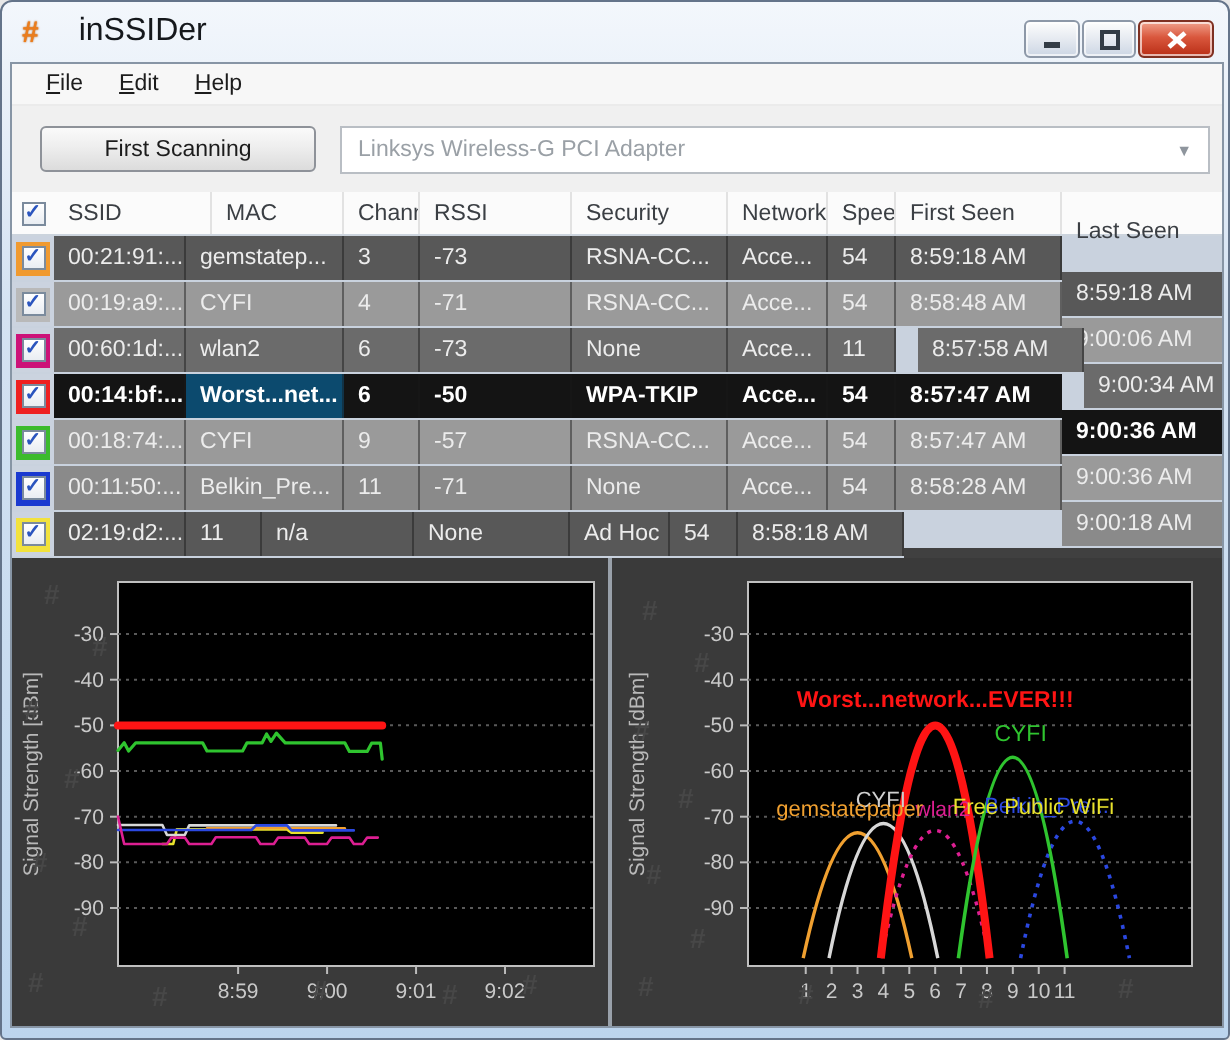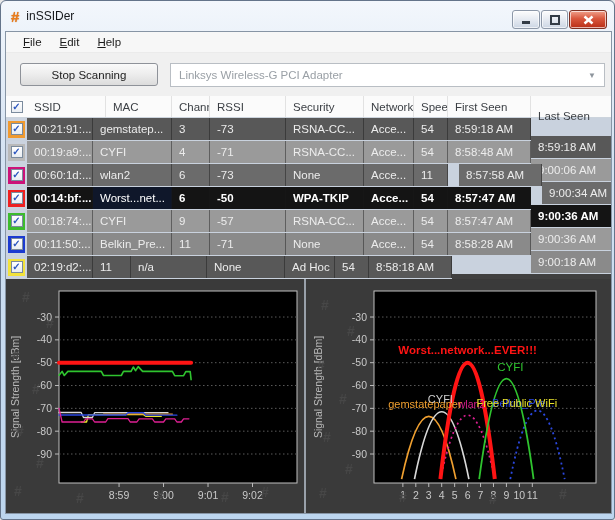--- a/index.html
+++ b/index.html
@@ -3,21 +3,21 @@
 <meta charset="utf-8">
 <style>
   * { margin:0; padding:0; box-sizing:border-box; }
   html,body { background:#e8e8e8; font-family:"Liberation Sans", sans-serif; }
   .win { position:relative; width:615px; height:520px;
          background:linear-gradient(#f3f7fc, #d4e2f2 30%, #bcd5ee);
          border:1px solid #64748a; border-radius:6px 6px 3px 3px; overflow:hidden; }
   
   .titlebar { position:relative; height:30px; display:flex; align-items:center; padding-left:10px; }
   .app-icon { color:#ec7d1c; font-weight:bold; font-size:15px; line-height:1; text-shadow:0 0 1px #b35500; }
-  .win-title { margin-left:7px; font-size:12px; color:#15181c; }
+  .win-title { margin-left:20px; font-size:16px; color:#15181c; }
   .caption-buttons { position:absolute; right:7px; top:9px; display:flex; gap:1px; }
   .cb { height:19px; border:1px solid #8d98a8; border-radius:3px; display:flex; align-items:center; justify-content:center;
         background:linear-gradient(#fdfdfd,#e8ecf2 45%,#ccd6e4); box-shadow:inset 0 0 0 1px rgba(255,255,255,.65); }
   .cb.min { width:28px; } .cb.max { width:27px; }
   .cb.close { width:38px; background:linear-gradient(#f0a18c,#d9573d 45%,#b92e16); border-color:#7e3022; }
   .glyph { display:block; }
   
   .client { position:absolute; left:4px; top:30px; width:607px; height:483px;
             border:1px solid #8795a5; background:#f0f0f0; display:flex; flex-direction:column; overflow:hidden; }
   .menubar { height:21px; background:#f7f7f7; border-bottom:1px solid #ebebeb; display:flex; align-items:center;
@@ -84,21 +84,21 @@
   </div>
 
   <div class="client">
     <div class="menubar" id="menubar">
         <span class="menu-item"><u>F</u>ile</span>
         <span class="menu-item"><u>E</u>dit</span>
         <span class="menu-item"><u>H</u>elp</span>
       </div>
 
     <div class="toolbar">
-      <button class="scan-btn">Stop Scanning</button>
+      <button class="scan-btn">First Scanning</button>
       <div class="combo">
         <span>Linksys Wireless-G PCI Adapter</span>
         <span class="combo-arrow">▼</span>
       </div>
     </div>
 
     <div class="grid">
       <div class="thead" id="thead">
           <div class="cell c0">
             <span class="cbx-frame">
@@ -164,21 +164,21 @@
             <div class="cell c8" style="background: rgb(107, 107, 107); margin-left: 11px;">8:57:58 AM</div>
             <div class="cell c9" style="background: rgb(107, 107, 107);">9:00:34 AM</div>
           </div>
           <div class="trow">
             <div class="cell c0" style="background: rgb(203, 211, 223);">
               <span class="cbx-frame" style="background: rgb(238, 32, 32);">
                 <span class="cbx-box">✓</span>
               </span>
             </div>
             <div class="cell c1" style="background: rgb(20, 20, 20); font-weight: bold; color: rgb(255, 255, 255);">00:14:bf:...</div>
-            <div class="cell c2" style="background: #0f172a; font-weight: normal; color: rgb(255, 255, 255);">Worst...net...</div>
+            <div class="cell c2" style="background: #0c4a6e; font-weight: bold; color: rgb(255, 255, 255);">Worst...net...</div>
             <div class="cell c3" style="background: rgb(20, 20, 20); font-weight: bold; color: rgb(255, 255, 255);">6</div>
             <div class="cell c4" style="background: rgb(20, 20, 20); font-weight: bold; color: rgb(255, 255, 255);">-50</div>
             <div class="cell c5" style="background: rgb(20, 20, 20); font-weight: bold; color: rgb(255, 255, 255);">WPA-TKIP</div>
             <div class="cell c6" style="background: rgb(20, 20, 20); font-weight: bold; color: rgb(255, 255, 255);">Acce...</div>
             <div class="cell c7" style="background: rgb(20, 20, 20); font-weight: bold; color: rgb(255, 255, 255);">54</div>
             <div class="cell c8" style="background: rgb(20, 20, 20); font-weight: bold; color: rgb(255, 255, 255);">8:57:47 AM</div>
             <div class="cell c9" style="background: rgb(20, 20, 20); font-weight: bold; color: rgb(255, 255, 255);">9:00:36 AM</div>
           </div>
           <div class="trow">
             <div class="cell c0" style="background: rgb(203, 211, 223);">

